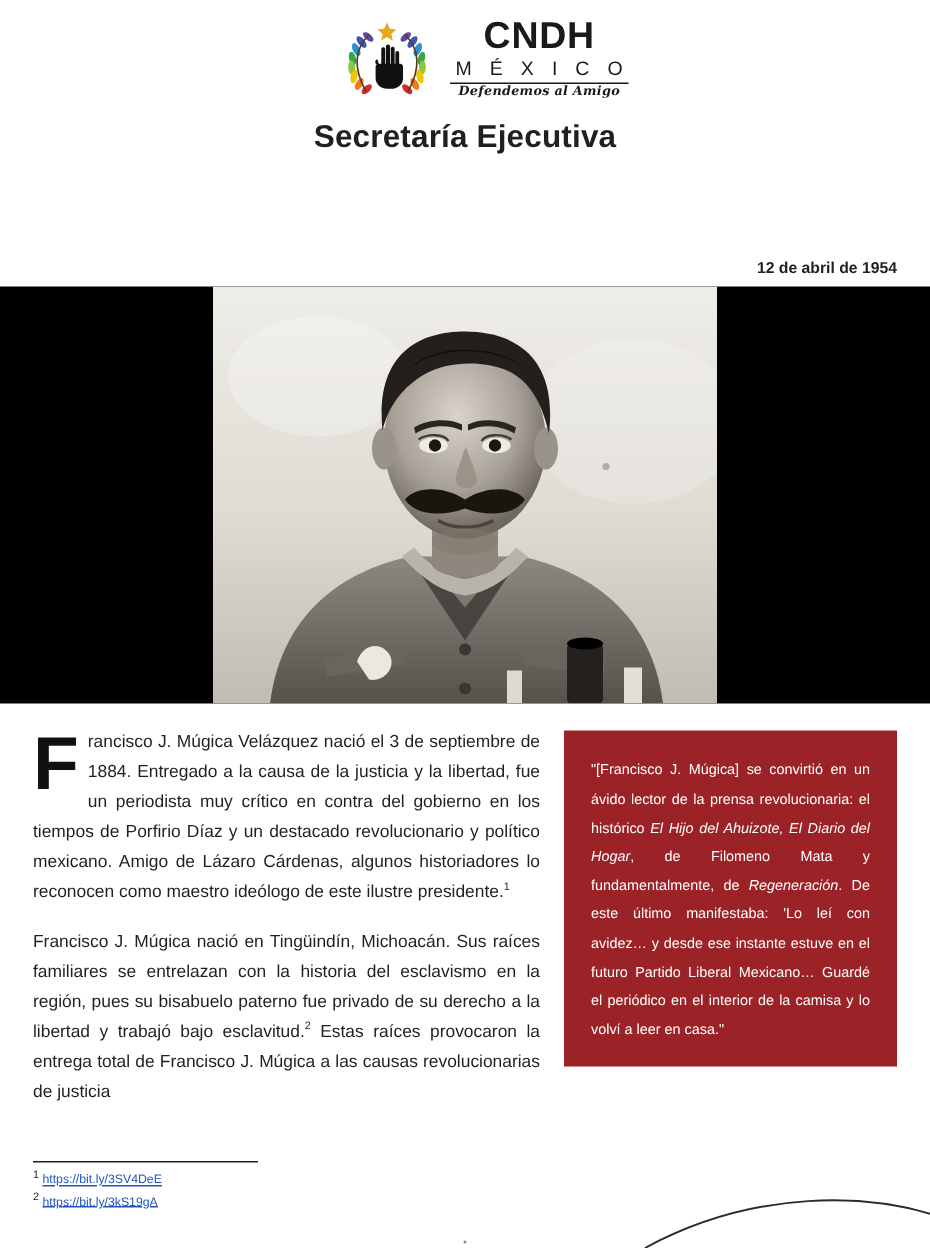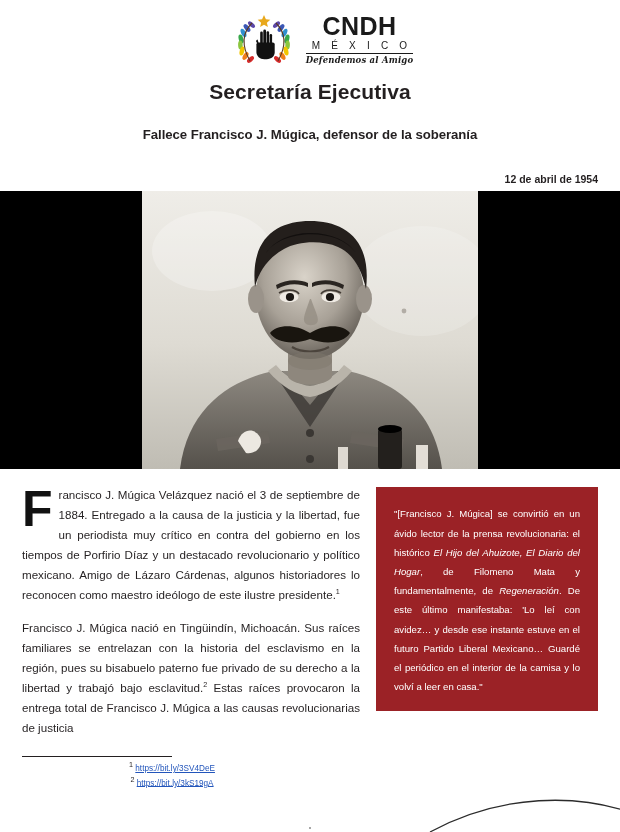--- a/index.html
+++ b/index.html
@@ -41,21 +41,21 @@
     align-items: center;
     line-height: 1;
   }
   .logo-cndh {
     font-size: 25px;
     font-weight: bold;
     letter-spacing: 0.5px;
     color: #1a1a1a;
   }
   .logo-mexico {
-    font-size: 10px;
+    font-size: 13px;
     letter-spacing: 4.2px;
     color: #1a1a1a;
     margin-top: 2px;
     padding-left: 4px;
   }
   .logo-rule {
     width: 100%;
     height: 1px;
     background: #1a1a1a;
     margin: 2.5px 0 1.5px 0;
@@ -161,23 +161,22 @@
     color: #111111;
     padding: 3px 6px 0 0;
     margin-top: 1px;
   }
   sup { font-size: 7.2px; vertical-align: super; }
 
   
   .footnotes {
     position: absolute;
     left: 22px;
-    top: 756px;
+    top: 774px;
     width: 300px;
-    text-align: center;
   }
   .fn-rule {
     width: 150px;
     height: 1px;
     background: #231f20;
     margin-bottom: 3px;
   }
   .fn-item {
     font-size: 8.2px;
     line-height: 1.45;
@@ -248,21 +247,21 @@
       <div class="logo-mexico">M É X I C O</div>
       <div class="logo-rule"></div>
       <div class="logo-tagline">Defendemos al Amigo</div>
     </div>
   </div>
 </div>
 
 <div class="titles">
   <h1 class="dept-title">Secretaría Ejecutiva</h1>
   <h2 class="headline">
-    <span>Fallece Francisco J. Múgica, defensor de la soberanía</span><br>
+    <br>
   </h2>
 </div>
 <div class="date-line">12 de abril de 1954</div>
 
 <div class="photo-band">
   <div class="photo-frame">
     <svg class="portrait-svg" viewBox="0 0 336 278" preserveAspectRatio="xMidYMid slice" aria-hidden="true">
       <defs>
         <linearGradient id="bg" x1="0" y1="0" x2="0" y2="1">
           <stop offset="0%" stop-color="#efede8"></stop>

